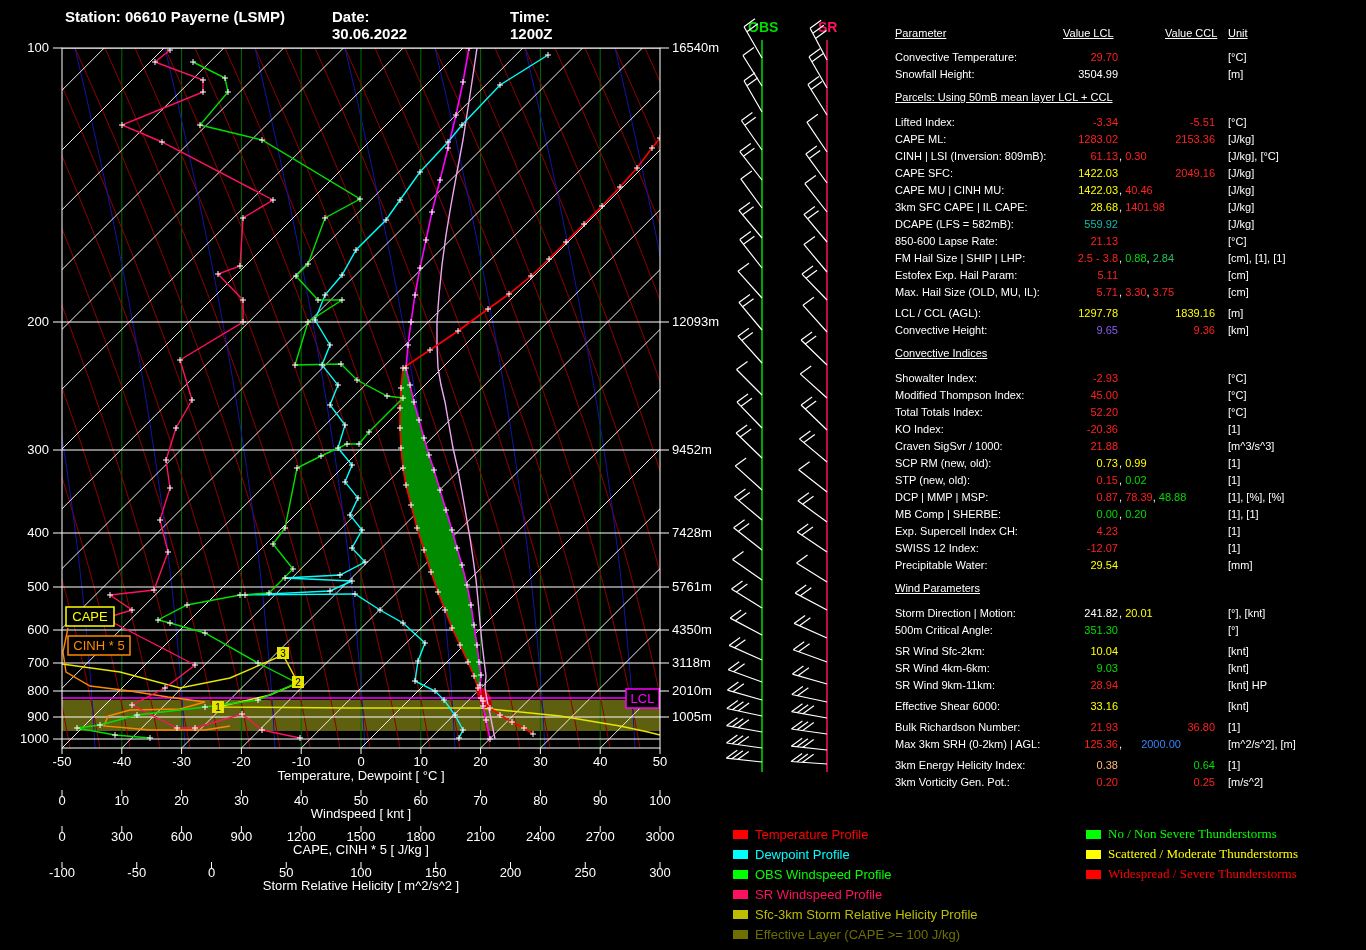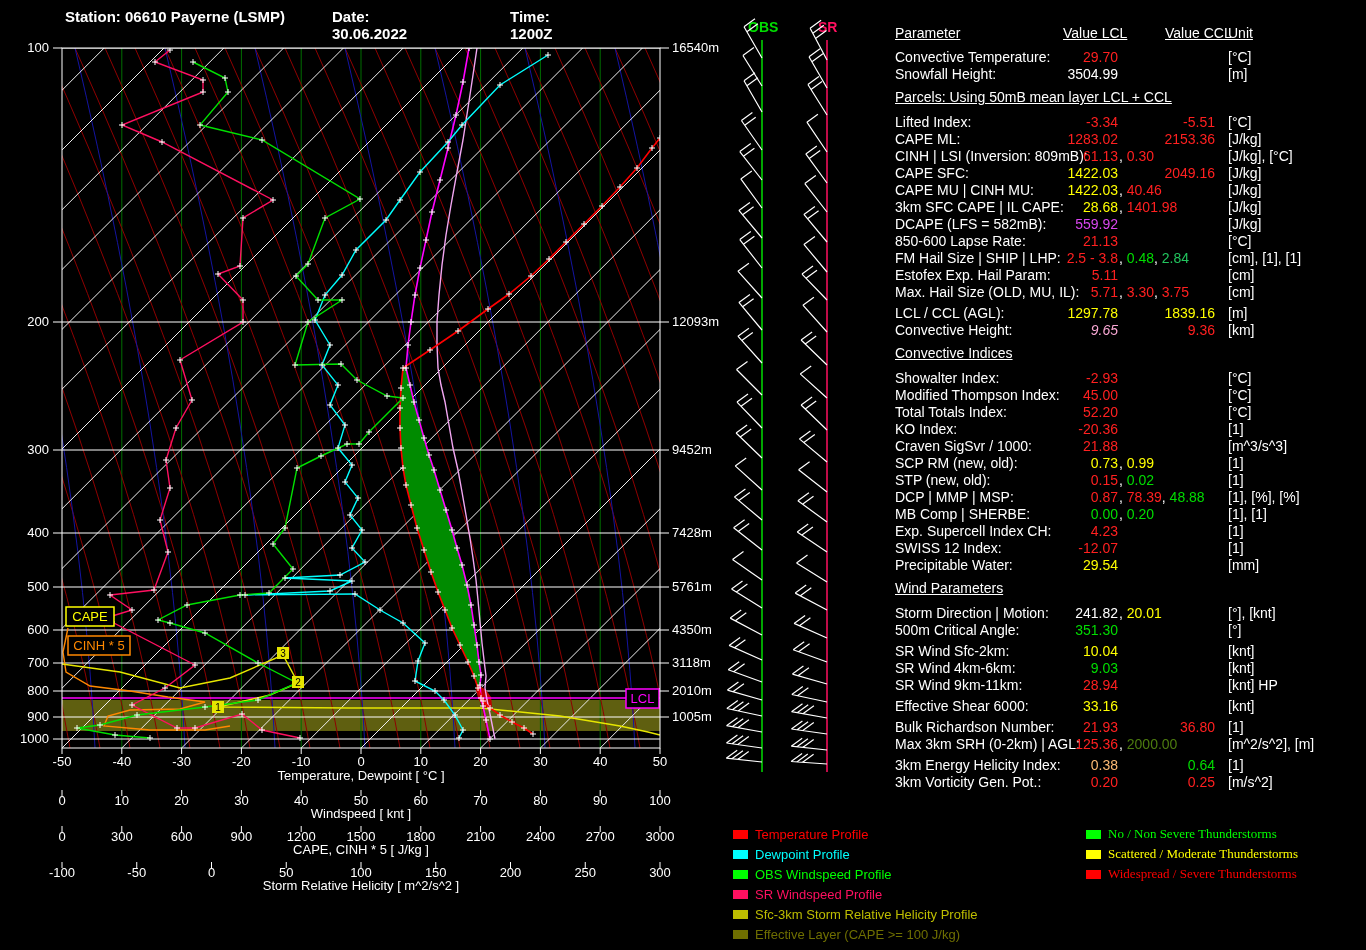--- a/index.html
+++ b/index.html
@@ -4,21 +4,21 @@
 <style>
   html,body{margin:0;padding:0;background:#000;width:1366px;height:950px;overflow:hidden;
     font-family:"Liberation Sans",sans-serif;-webkit-font-smoothing:none;}
   #stage{position:relative;width:1366px;height:950px;background:#000;}
   #titlebar{position:absolute;left:65px;top:8px;color:#fff;font-size:15px;font-weight:bold;}
   #titlebar span{margin-right:0;}
   #title-date{position:absolute;left:267px;top:0;}
   #title-time{position:absolute;left:445px;top:0;}
   #chart-svg{position:absolute;left:0;top:0;}
   
-  #panel{position:absolute;left:895px;top:25px;width:471px;color:#fff;font-size:14px;line-height:17px;}
+  #panel{position:absolute;left:895px;top:25px;width:471px;color:#fff;font-size:11px;line-height:17px;}
   .hdr-row{position:relative;height:24px;}
   .hdr-row span{text-decoration:underline;font-weight:normal;}
   .h-param{position:absolute;left:0;}
   .h-vlcl{position:absolute;left:168px;}
   .h-vccl{position:absolute;left:270px;}
   .h-unit{position:absolute;left:333px;}
   .sec-h{height:25px;padding-top:6px;text-decoration:underline;white-space:nowrap;}
   .prow{position:relative;height:17px;white-space:nowrap;}
   .prow.gap{margin-top:4px;}
   .lbl{position:absolute;left:0;}
@@ -368,32 +368,32 @@
           <span class="unit">[J/kg]</span>
         </div>
         <div class="prow">
           <span class="lbl">3km SFC CAPE | IL CAPE:</span>
           <span class="v1" style="color: rgb(255, 255, 0);">28.68</span>
           <span class="v1b"><span style="color: rgb(255, 255, 255);">, </span><span style="color: rgb(255, 32, 32);">1401.98</span></span>
           <span class="unit">[J/kg]</span>
         </div>
         <div class="prow">
           <span class="lbl">DCAPE (LFS = 582mB):</span>
-          <span class="v1" style="color: #d946ef;">559.92</span>
+          <span class="v1" style="color: #14b8a6;">559.92</span>
           <span class="unit">[J/kg]</span>
         </div>
         <div class="prow">
           <span class="lbl">850-600 Lapse Rate:</span>
           <span class="v1" style="color: rgb(255, 32, 32);">21.13</span>
           <span class="unit">[°C]</span>
         </div>
         <div class="prow">
           <span class="lbl">FM Hail Size | SHIP | LHP:</span>
           <span class="v1" style="color: rgb(255, 32, 32);">2.5 - 3.8</span>
-          <span class="v1b"><span style="color: rgb(255, 255, 255);">, </span><span style="color: rgb(0, 221, 0);">0.48</span><span style="color: rgb(255, 255, 255);">, </span><span style="color: #22c55e;">2.84</span></span>
+          <span class="v1b"><span style="color: rgb(255, 255, 255);">, </span><span style="color: rgb(0, 221, 0);">0.88</span><span style="color: rgb(255, 255, 255);">, </span><span style="color: #22c55e;">2.84</span></span>
           <span class="unit">[cm], [1], [1]</span>
         </div>
         <div class="prow">
           <span class="lbl">Estofex Exp. Hail Param:</span>
           <span class="v1" style="color: rgb(255, 32, 32);">5.11</span>
           <span class="unit">[cm]</span>
         </div>
         <div class="prow">
           <span class="lbl">Max. Hail Size (OLD, MU, IL):</span>
           <span class="v1" style="color: rgb(255, 32, 32);">5.71</span>
@@ -401,21 +401,21 @@
           <span class="unit">[cm]</span>
         </div>
         <div class="prow gap">
           <span class="lbl">LCL / CCL (AGL):</span>
           <span class="v1" style="color: rgb(255, 255, 0);">1297.78</span>
           <span class="v2" style="color: rgb(255, 255, 0);">1839.16</span>
           <span class="unit">[m]</span>
         </div>
         <div class="prow">
           <span class="lbl">Convective Height:</span>
-          <span class="v1" style="color: #f9a8d4; font-style: italic;">9.65</span>
+          <span class="v1" style="color: #8b5cf6;">9.65</span>
           <span class="v2" style="color: rgb(255, 32, 32);">9.36</span>
           <span class="unit">[km]</span>
         </div>
         <div class="sec-h">Convective Indices</div>
         <div class="prow">
           <span class="lbl">Showalter Index:</span>
           <span class="v1" style="color: rgb(255, 32, 32);">-2.93</span>
           <span class="unit">[°C]</span>
         </div>
         <div class="prow">
@@ -511,21 +511,21 @@
         </div>
         <div class="prow gap">
           <span class="lbl">Bulk Richardson Number:</span>
           <span class="v1" style="color: rgb(255, 32, 32);">21.93</span>
           <span class="v2" style="color: rgb(255, 32, 32);">36.80</span>
           <span class="unit">[1]</span>
         </div>
         <div class="prow">
           <span class="lbl">Max 3km SRH (0-2km) | AGL:</span>
           <span class="v1" style="color: rgb(255, 32, 32);">125.36</span>
-          <span class="v1b"><span style="color: rgb(255, 255, 255);">, </span><span style="color: #4d7c0f;">2000.00</span></span>
+          <span class="v1b"><span style="color: rgb(255, 255, 255);">, </span><span style="color: #3b82f6; margin-left: 16px;">2000.00</span></span>
           <span class="unit">[m^2/s^2], [m]</span>
         </div>
         <div class="prow gap">
           <span class="lbl">3km Energy Helicity Index:</span>
           <span class="v1" style="color: #fdba74;">0.38</span>
           <span class="v2" style="color: rgb(0, 221, 0);">0.64</span>
           <span class="unit">[1]</span>
         </div>
         <div class="prow">
           <span class="lbl">3km Vorticity Gen. Pot.:</span>

